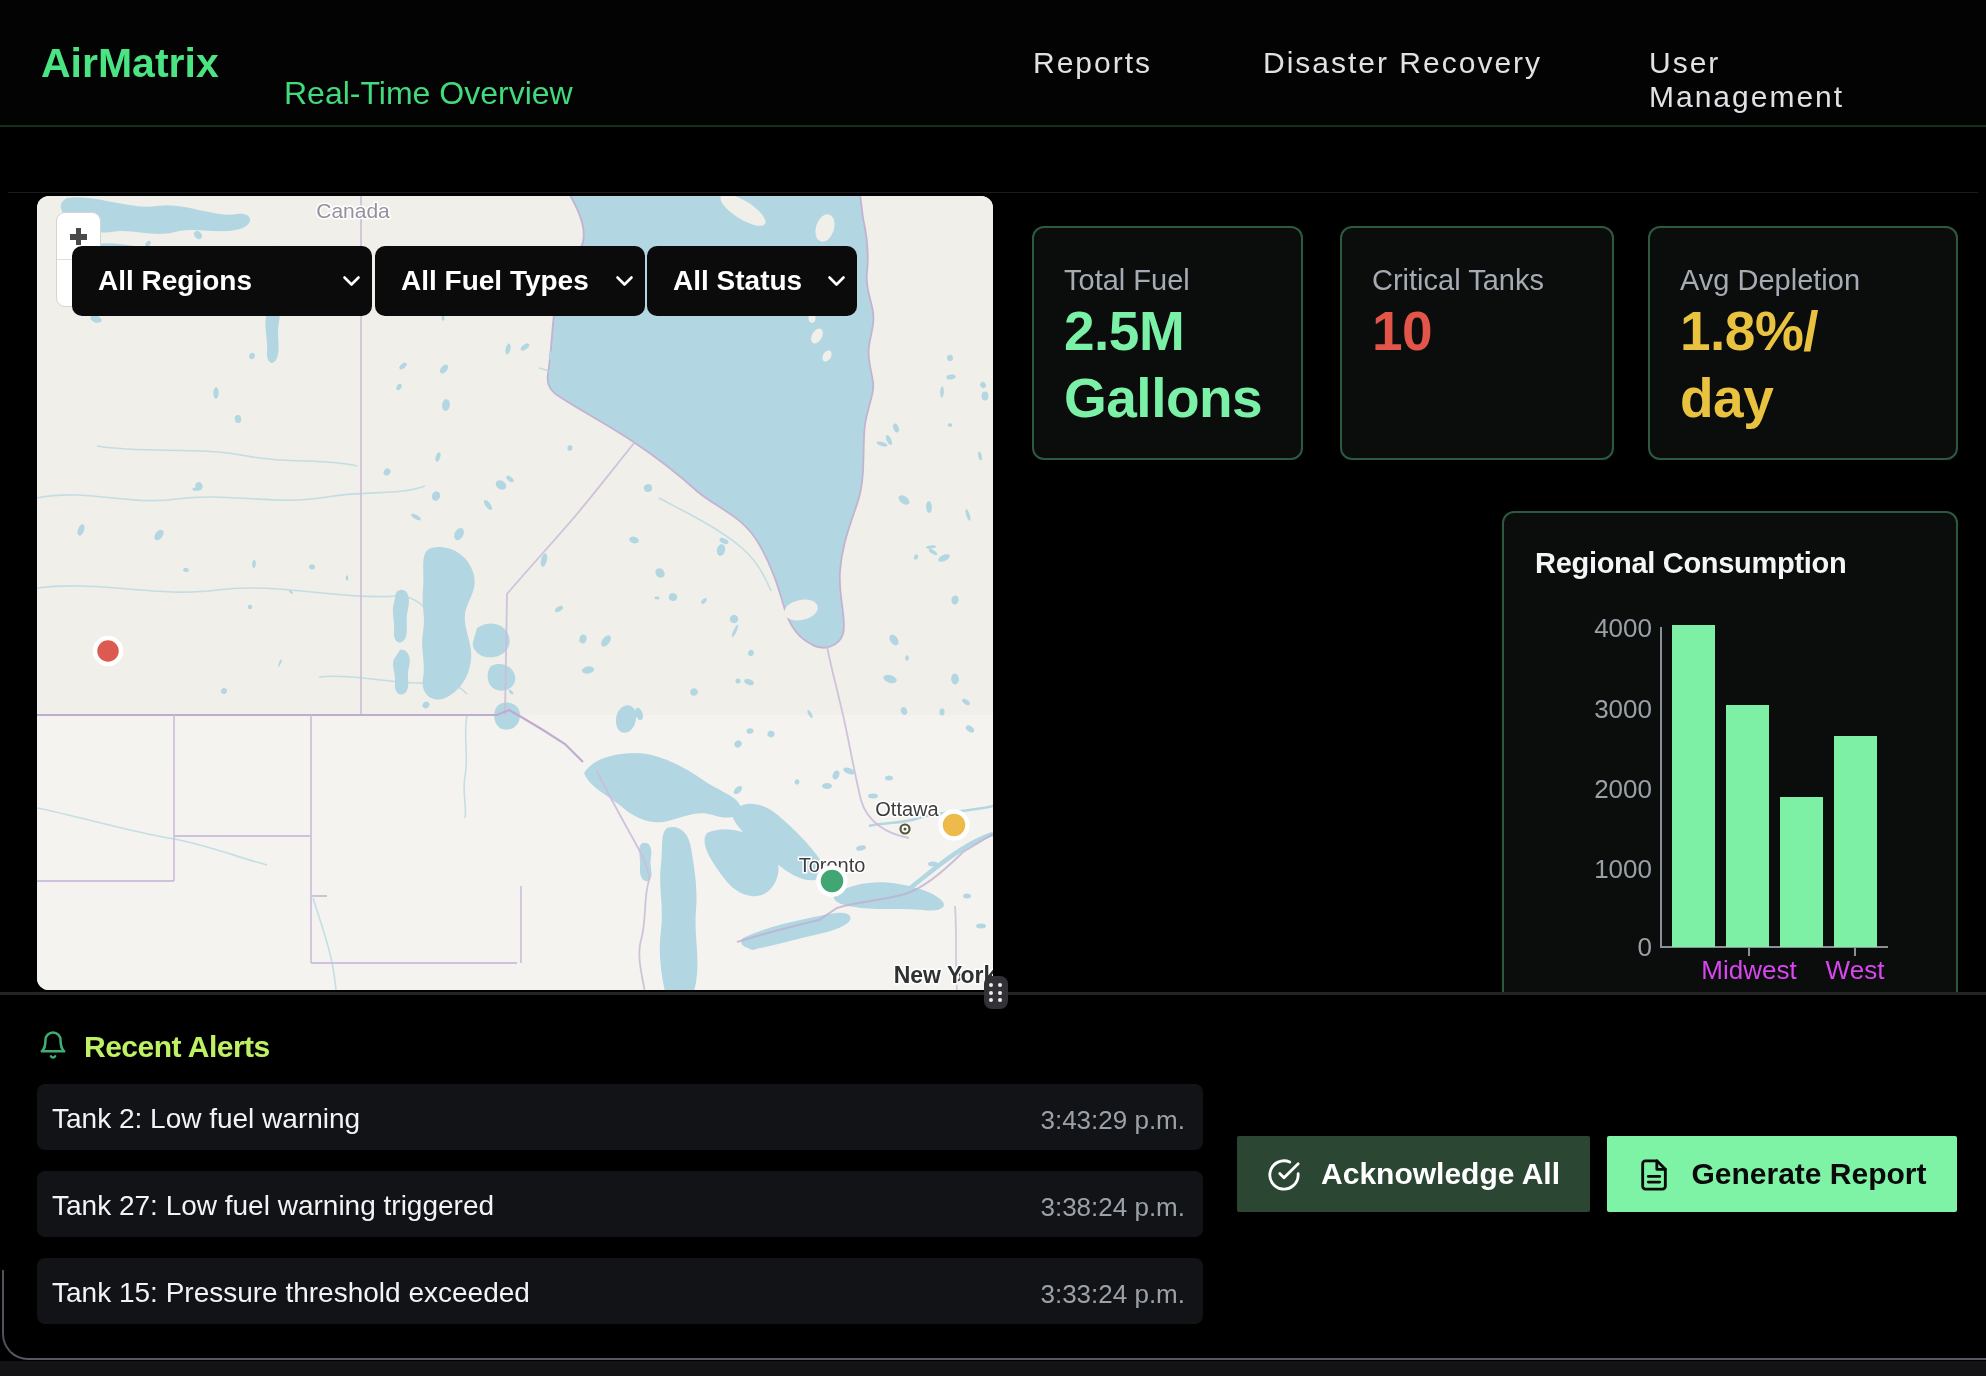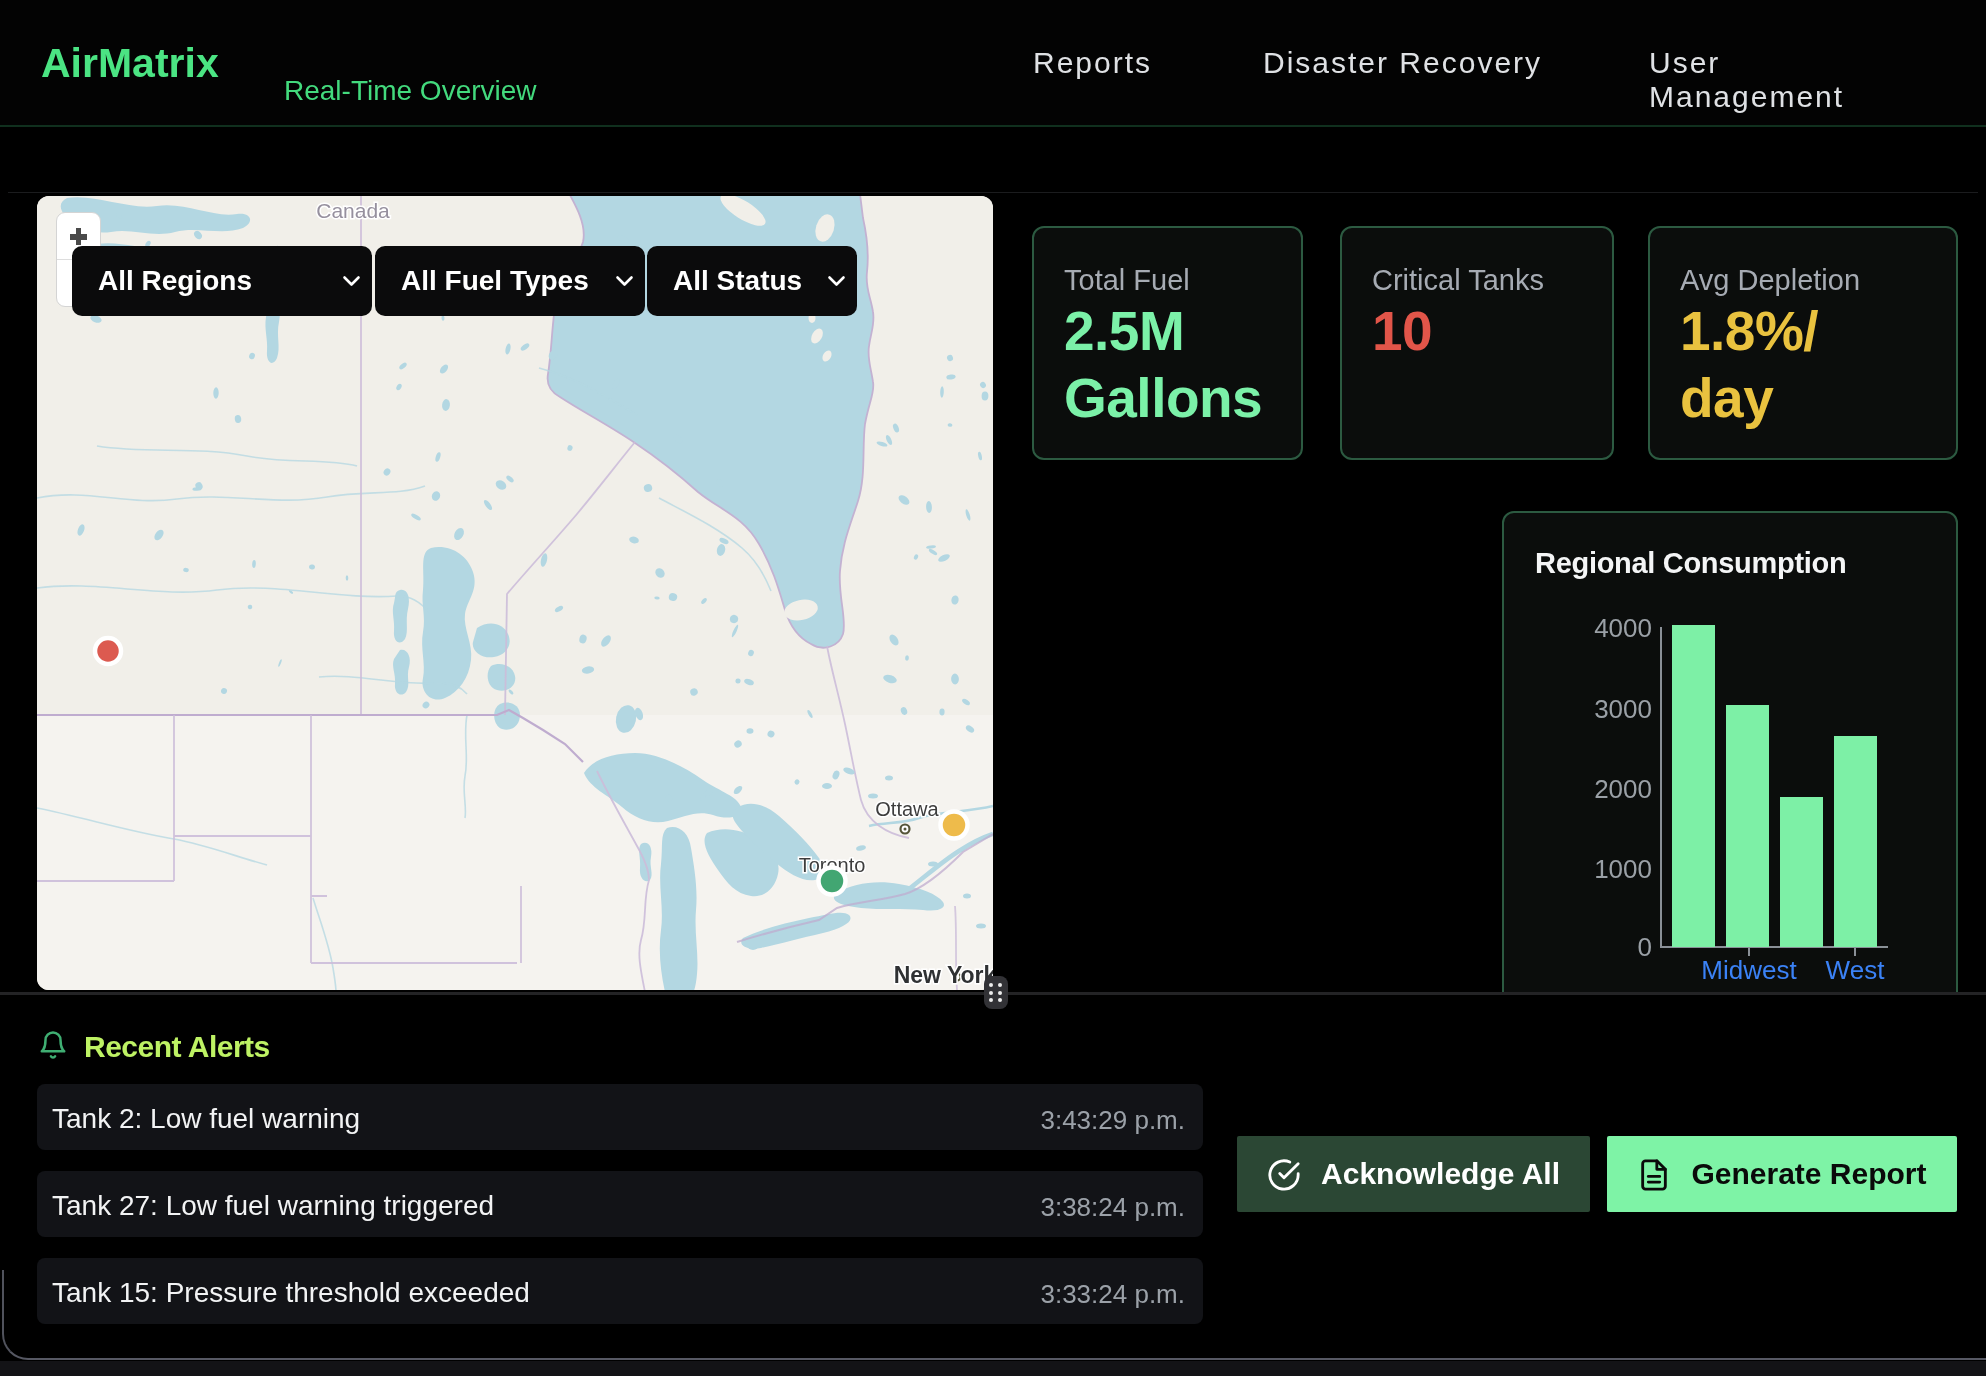--- a/index.html
+++ b/index.html
@@ -5,21 +5,21 @@
   * { margin:0; padding:0; box-sizing:border-box; }
   html,body { width:1986px; height:1376px; background:#000; overflow:hidden;
     font-family:"Liberation Sans", sans-serif; }
   .abs { position:absolute; }
   #stage { position:relative; width:1604px; height:1376px; background:#000; }
 
   
   #hdr { left:0; top:0; width:1986px; height:127px; background:#030303; border-bottom:2px solid #10301e; }
   #logo { left:41px; top:40px; font-size:41px; font-weight:bold; color:#4be483; letter-spacing:0; }
   #title { left:284px; top:25px; letter-spacing:0.5px; font-size:39px; font-weight:bold; color:#f4f5f6; }
-  #subtitle { left:284px; top:75px; font-size:28px; color:#43da7d; }
+  #subtitle { left:284px; top:75px; font-size:32px; color:#43da7d; }
   .nav { top:46px; font-size:30px; color:#dfe1e4; letter-spacing:2px; }
 
   
   #topsec { left:0; top:129px; width:1986px; height:864px; overflow:hidden; }
   #topline { left:8px; top:63px; width:1970px; height:1px; background:#1b1c1e; }
 
   
   #map { left:37px; top:67px; width:956px; height:794px; border-radius:12px; overflow:hidden; background:#f1efe9; }
   #zoomctl { left:56px; top:83px; width:45px; height:95px; background:#fff; border:1px solid #d4d4d4; border-radius:9px; }
   #zoomctl .plus { position:absolute; left:0; top:0; width:43px; height:47px; border-bottom:1px solid #ddd; }
@@ -33,21 +33,21 @@
   .scard .lbl { font-size:29px; color:#a6abb3; margin-bottom:1px; }
   .scard .val { font-size:55px; font-weight:bold; line-height:67px; letter-spacing:-0.5px; }
 
   
   .ccard { top:382px; height:640px; background:#0b0d0c; border:2px solid #2c5a41; border-radius:12px; }
   .ctitle { left:31px; top:34px; font-size:29px; font-weight:bold; color:#f4f5f6; position:absolute; letter-spacing:-0.3px; }
 
   
   .bar { position:absolute; background:#7df0a6; }
   .ylab { position:absolute; font-size:26px; color:#9aa0a6; text-align:right; width:70px; }
-  .xlab { position:absolute; font-size:26px; color:#3b82f6; text-align:center; width:120px; }
+  .xlab { position:absolute; font-size:26px; color:#d946ef; text-align:center; width:120px; }
 
   
   #split { left:0; top:992px; width:1986px; height:3px; background:#232325; }
   #grip { left:984px; top:976px; width:24px; height:33px; background:#323236; border-radius:8px; }
   #grip i { position:absolute; width:4px; height:4px; border-radius:50%; background:#ececec; }
 
   
   #alerthead { left:84px; top:1030px; font-size:30px; font-weight:bold; color:#bef264; letter-spacing:-0.5px; }
   .arow { left:37px; width:1166px; height:66px; background:#121317; border-radius:8px; }
   .arow .t { position:absolute; left:15px; top:19px; font-size:28px; color:#f2f3f4; }

